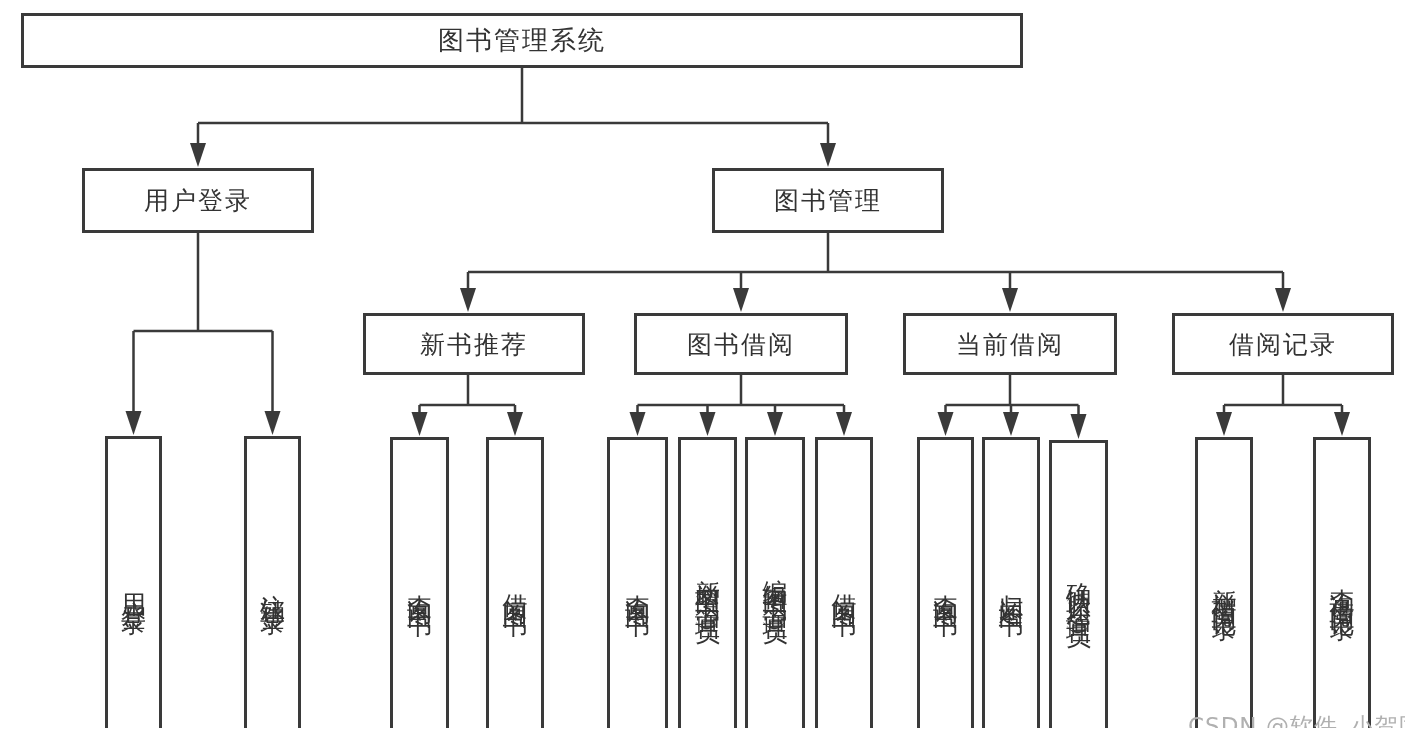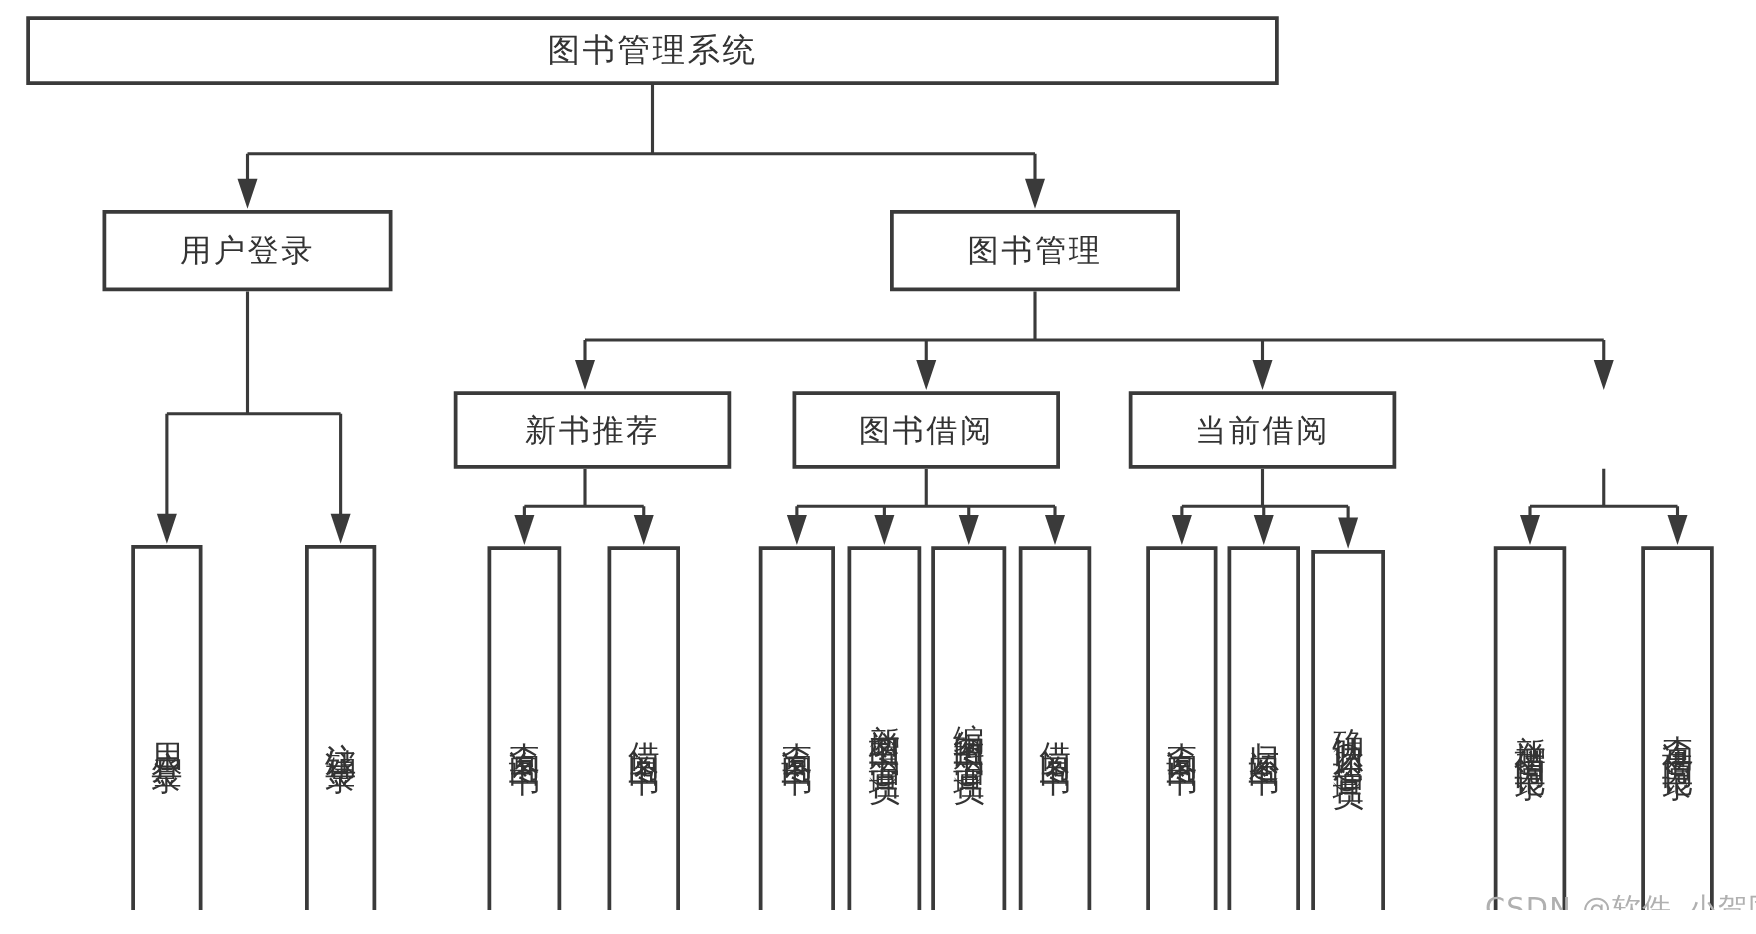--- a/index.html
+++ b/index.html
@@ -95,20 +95,23 @@
 
   <div class="node" style="left:712px;top:168px;width:232px;height:65px">
     <span class="h-label">图书管理</span>
   </div>
   <div class="node" style="left:903px;top:313px;width:214px;height:62px">
     <span class="h-label">当前借阅</span>
   </div>
   <div class="node" style="left:634px;top:313px;width:214px;height:62px">
     <span class="h-label">图书借阅</span>
   </div>
+  <div class="node" style="left:1172px;top:313px;width:222px;height:62px">
+    <span class="h-label">借阅记录</span>
+  </div>
 
   <div class="node" style="left:105px;top:436px;width:57px;height:299px">
     <span class="v-label">用户登录</span>
   </div>
   <div class="node" style="left:244px;top:436px;width:57px;height:299px">
     <span class="v-label">注销登录</span>
   </div>
 
   <div class="node" style="left:390px;top:437px;width:59px;height:298px">
     <span class="v-label">查询图书</span>

